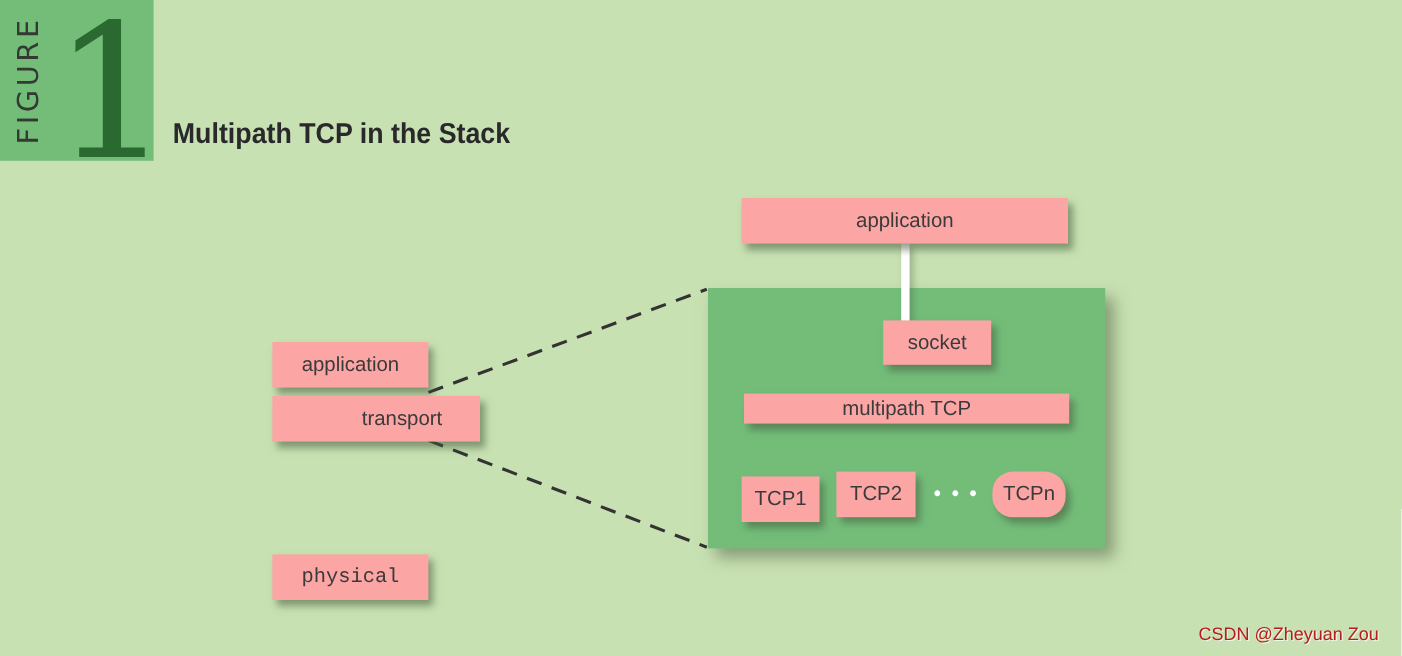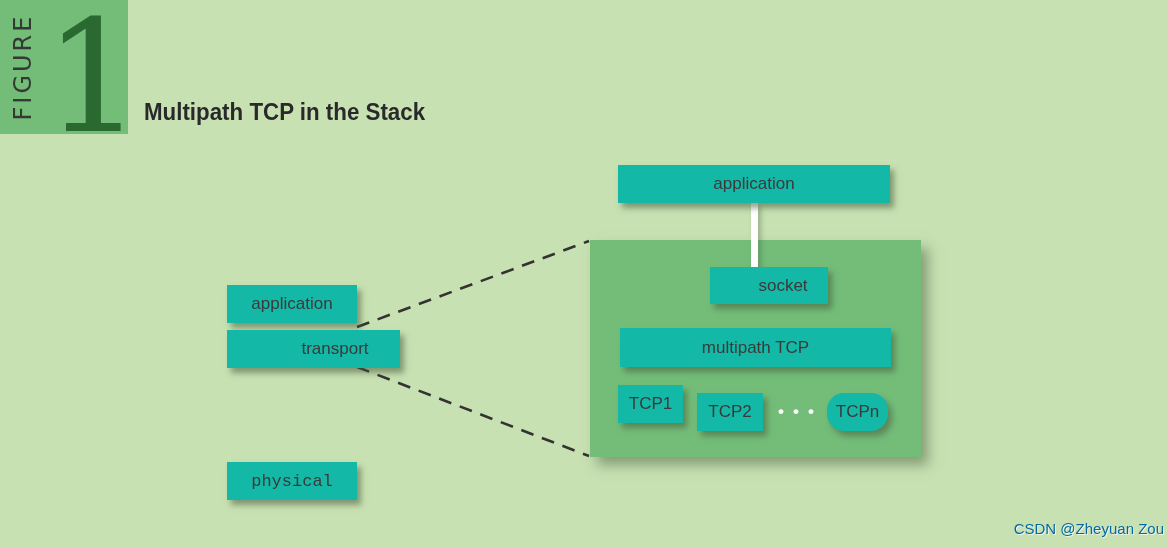--- a/index.html
+++ b/index.html
@@ -54,21 +54,21 @@
     color: #29292b;
     letter-spacing: 0px;
     transform: scaleX(0.93);
     transform-origin: left center;
     white-space: nowrap;
   }
 
   
   .wbox {
     position: absolute;
-    background: #14b8a6;
+    background: #fca5a5;
     box-shadow: 4px 5px 6px rgba(70, 90, 60, 0.55);
     display: flex; align-items: center; justify-content: center;
     font-size: 17px;
     color: #3a3a3a;
     white-space: nowrap;
     z-index: 3;
   }
 
   
   .stack-box { left: 227px; width: 130px; height: 38px; }
@@ -91,23 +91,23 @@
   .panel {
     position: absolute;
     left: 590px; top: 240px;
     width: 331px; height: 217px;
     background: #73bd79;
     box-shadow: 7px 8px 12px rgba(70, 90, 60, 0.5);
     z-index: 1;
   }
 
   .app-box       { left: 618px; top: 165px; width: 272px; height: 38px; }
-  .socket-box    { left: 710px; top: 267px; width: 90px;  height: 37px; padding-left: 28px; }
-  .multipath-box { left: 620px; top: 328px; width: 271px; height: 39px; }
-  .tcp1-box      { left: 618px; top: 385px; width: 65px;  height: 38px; text-align: right; }
+  .socket-box    { left: 736px; top: 267px; width: 90px;  height: 37px; }
+  .multipath-box { left: 620px; top: 328px; width: 271px; height: 25px; }
+  .tcp1-box      { left: 618px; top: 397px; width: 65px;  height: 38px; text-align: right; }
   .tcp2-box      { left: 697px; top: 393px; width: 66px;  height: 38px; }
   .tcpn-box      { left: 827px; top: 393px; width: 61px;  height: 38px; border-radius: 17px; }
 
   .connector {
     position: absolute;
     left: 751px; top: 203px;
     width: 7px; height: 66px;
     background: #ffffff;
     box-shadow: 3px 3px 5px rgba(70, 90, 60, 0.35);
     z-index: 2;
@@ -122,23 +122,23 @@
     font-size: 17px;
     font-weight: bold;
     letter-spacing: 9px;
     text-indent: 9px;
     z-index: 3;
   }
 
   
   .watermark {
     position: absolute;
-    right: 4px; bottom: 10px;
+    right: 19px; bottom: 10px;
     font-size: 15px;
-    color: #0369a1;
+    color: #b91c1c;
     text-shadow: 1px 1px 0 rgba(255, 255, 255, 0.7);
     z-index: 4;
   }
 </style>
 </head>
 <body>
 
 <div class="canvas">
 
   <div class="badge">

